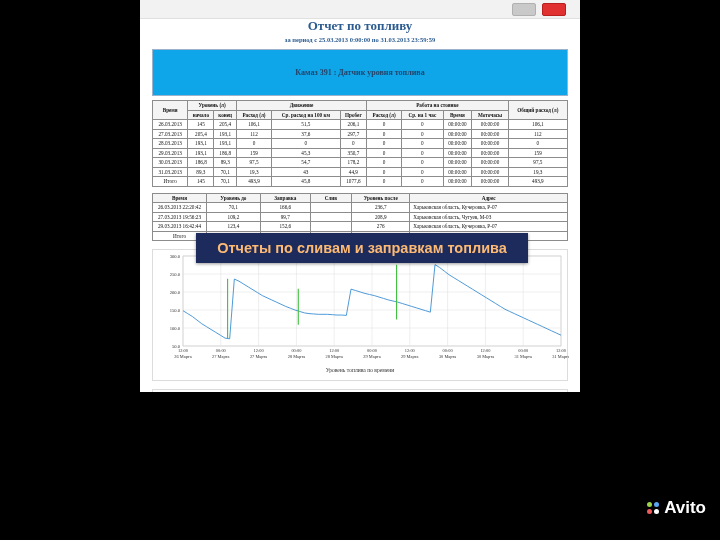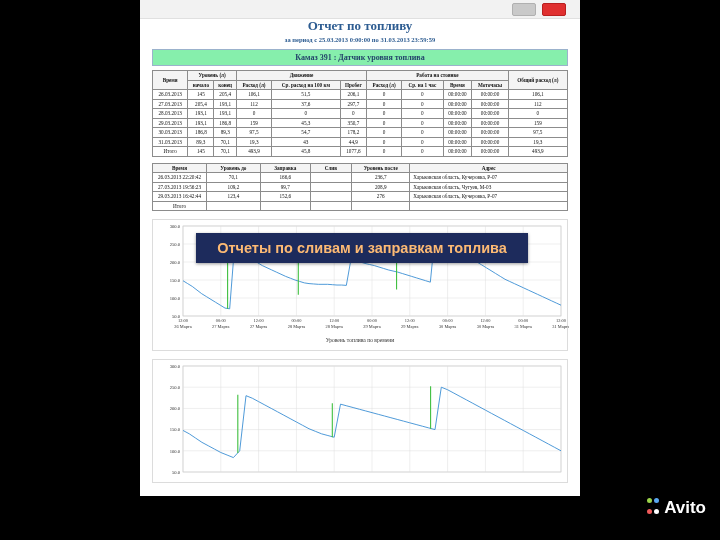--- a/index.html
+++ b/index.html
@@ -4,21 +4,21 @@
 <style>
   html,body{margin:0;padding:0;}
   body{
     width:720px;height:540px;overflow:hidden;
     background:#000;
     font-family:"Liberation Sans", sans-serif;
     position:relative;
   }
   .stage{position:absolute;inset:0;background:#000;}
   .paper{
-    position:absolute;left:140px;top:0;width:440px;height:496px;
+    position:absolute;left:140px;top:0;width:440px;height:392px;
     background:#ffffff;
     overflow:hidden;
   }
   .paper-inner{
     position:absolute;left:12px;top:0;width:416px;
   }
   .topbar{
     position:absolute;left:140px;top:0;width:440px;height:18px;
     background:#f2f2f2;border-bottom:1px solid #e0e0e0;
   }
@@ -31,23 +31,23 @@
   h1.title{
     margin:0;padding-top:18px;text-align:center;
     font-size:13px;font-weight:bold;color:#2d5c91;
     font-family:"Liberation Serif", serif;
   }
   .subtitle{
     text-align:center;font-size:6.5px;font-weight:bold;color:#2d5c91;
     margin-top:2px;font-family:"Liberation Serif", serif;
   }
   .devicebar{
-    margin:6px 0 4px 0;border:1px solid #9bb2cc;background:#86efac;
+    margin:6px 0 4px 0;border:1px solid #9bb2cc;background:#0ea5e9;
     text-align:center;font-size:8px;font-weight:bold;color:#24456b;
-    padding:3px 0;font-family:"Liberation Serif", serif;
+    padding:18px 0;font-family:"Liberation Serif", serif;
   }
   table{
     border-collapse:collapse;width:100%;
     font-size:5.2px;color:#111;
     font-family:"Liberation Serif", serif;
   }
   table.t1 th, table.t1 td,
   table.t2 th, table.t2 td{
     border:1px solid #8c8c8c;
     padding:1px 1px;
@@ -72,21 +72,21 @@
   .chartbox{
     position:relative;border:1px solid #dcdcdc;background:#fff;
     margin-top:6px;
   }
   .chartcap{
     text-align:center;font-size:5.6px;color:#333;padding:1px 0 2px 0;
     font-family:"Liberation Serif", serif;
   }
   .avito{
     position:absolute;right:14px;bottom:22px;color:#fff;
-    font-size:17px;font-weight:bold;display:flex;gap:5px;
+    font-size:17px;font-weight:bold;display:flex;align-items:center;gap:5px;
     text-shadow:0 1px 2px rgba(0,0,0,.6);
   }
   .avito .dots{display:grid;grid-template-columns:repeat(2,5px);grid-gap:2px;}
   .avito .dots i{display:block;width:5px;height:5px;border-radius:50%;background:#fff;}
   .avito .dots i.g{background:#9bd34a;}
   .avito .dots i.b{background:#5aa7f0;}
   .avito .dots i.r{background:#f05a5a;}
 </style>
 </head>
 <body>

